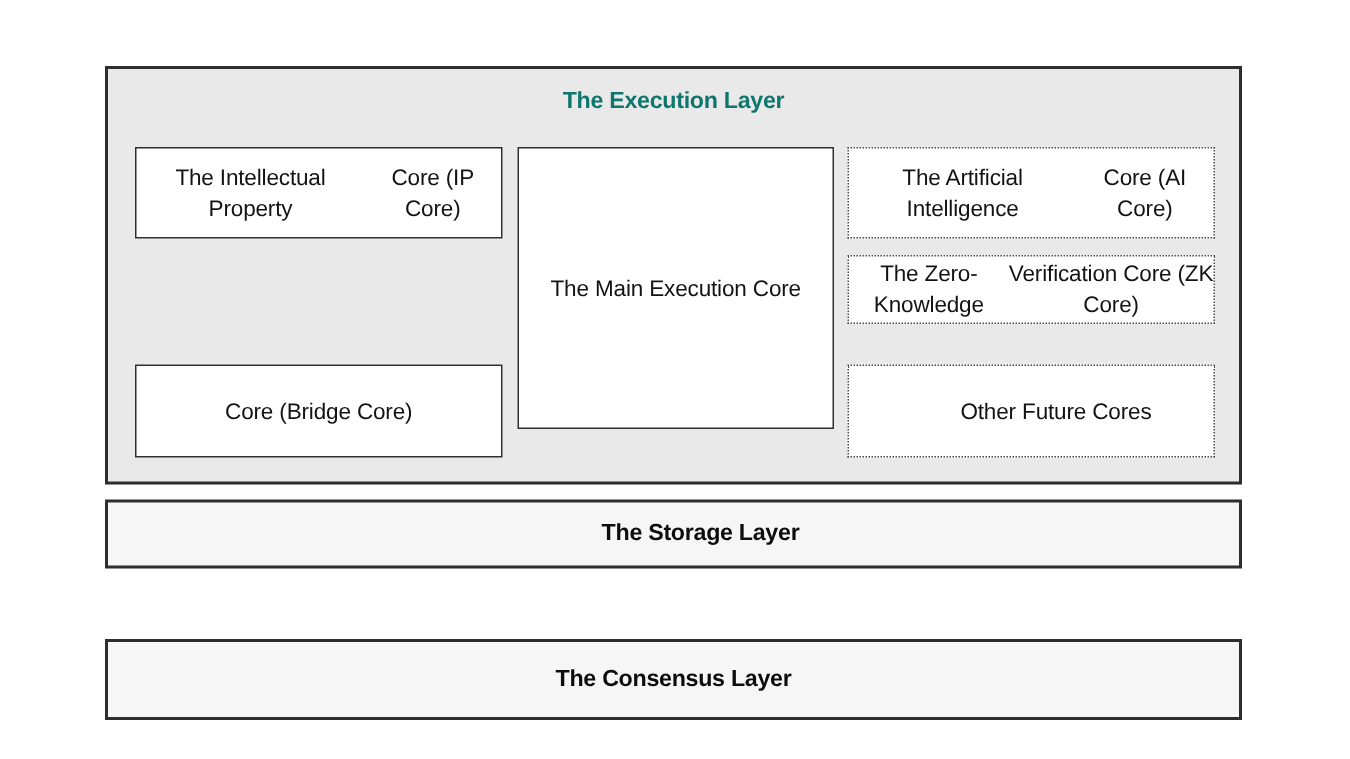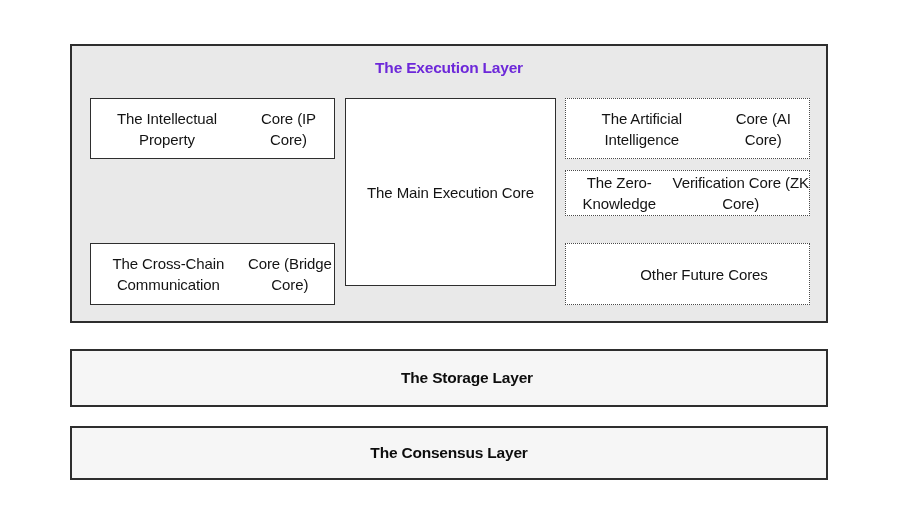--- a/index.html
+++ b/index.html
@@ -22,21 +22,21 @@
     background: var(--execution_bg, #e9e9e9);
     border: 2px solid var(--border, #2e2e2e);
   }
   .layer-title {
     position: absolute;
     left: 0; top: 13px; width: 100%;
     text-align: center;
     font-weight: bold;
     font-size: 15.5px;
     letter-spacing: -0.2px;
-    color: #6d28d9;
+    color: #0f766e;
   }
 
   
   .core-box {
     position: absolute;
     box-sizing: border-box;
     background: #ffffff;
     display: flex;
     flex-direction: row;
     align-items: center;
@@ -69,39 +69,38 @@
     background: var(--lower_layer_bg, #f6f6f6);
     border: 2px solid var(--border, #2e2e2e);
     display: flex;
     align-items: center;
     justify-content: center;
     font-weight: bold;
     font-size: 15.5px;
     letter-spacing: -0.2px;
     color: #0d0d0d;
   }
-  .storage-layer   { top: 349px; height: 58px; padding-left: 36px; }
+  .storage-layer   { top: 333px; height: 46px; padding-left: 36px; }
   .consensus-layer { top: 426px; height: 54px; }
 
   .line { display: block; }
 </style>
 </head>
 <body>
 
 <div class="canvas">
 
   <div class="execution-layer">
     <div class="layer-title">The Execution Layer</div>
 
     <div class="core-box solid pos-l1">
       <span class="line">The Intellectual Property</span>
       <span class="line">Core (IP Core)</span>
     </div>
     <div class="core-box solid pos-l3">
-      <span class="line">The Cross-Chain Communication</span>
       <span class="line">Core (Bridge Core)</span>
     </div>
 
     <div class="core-box solid pos-m">
       <span class="line">The Main Execution Core</span>
     </div>
 
     <div class="core-box dotted pos-r1">
       <span class="line">The Artificial Intelligence</span>
       <span class="line">Core (AI Core)</span>

